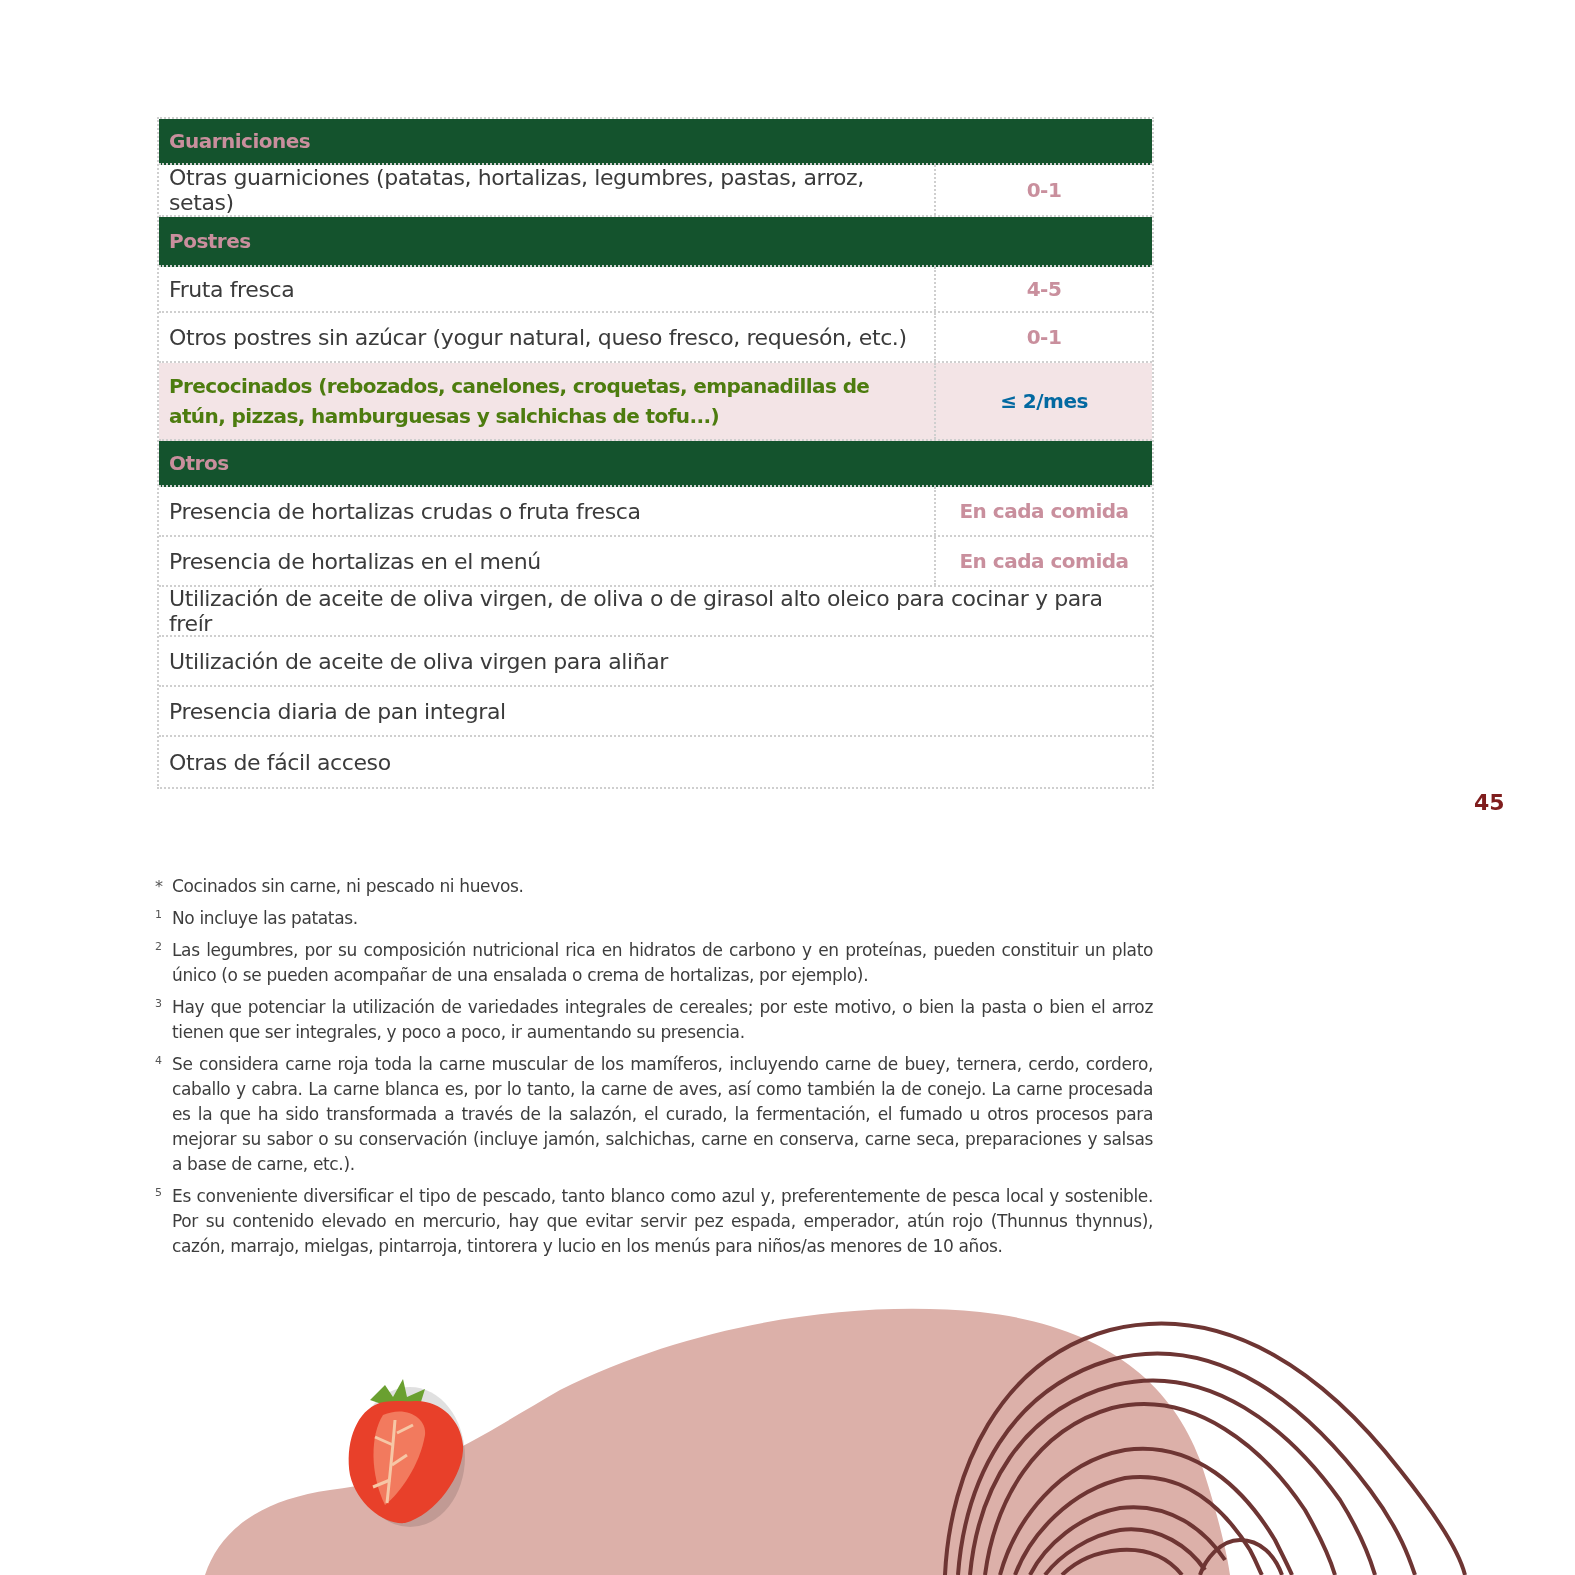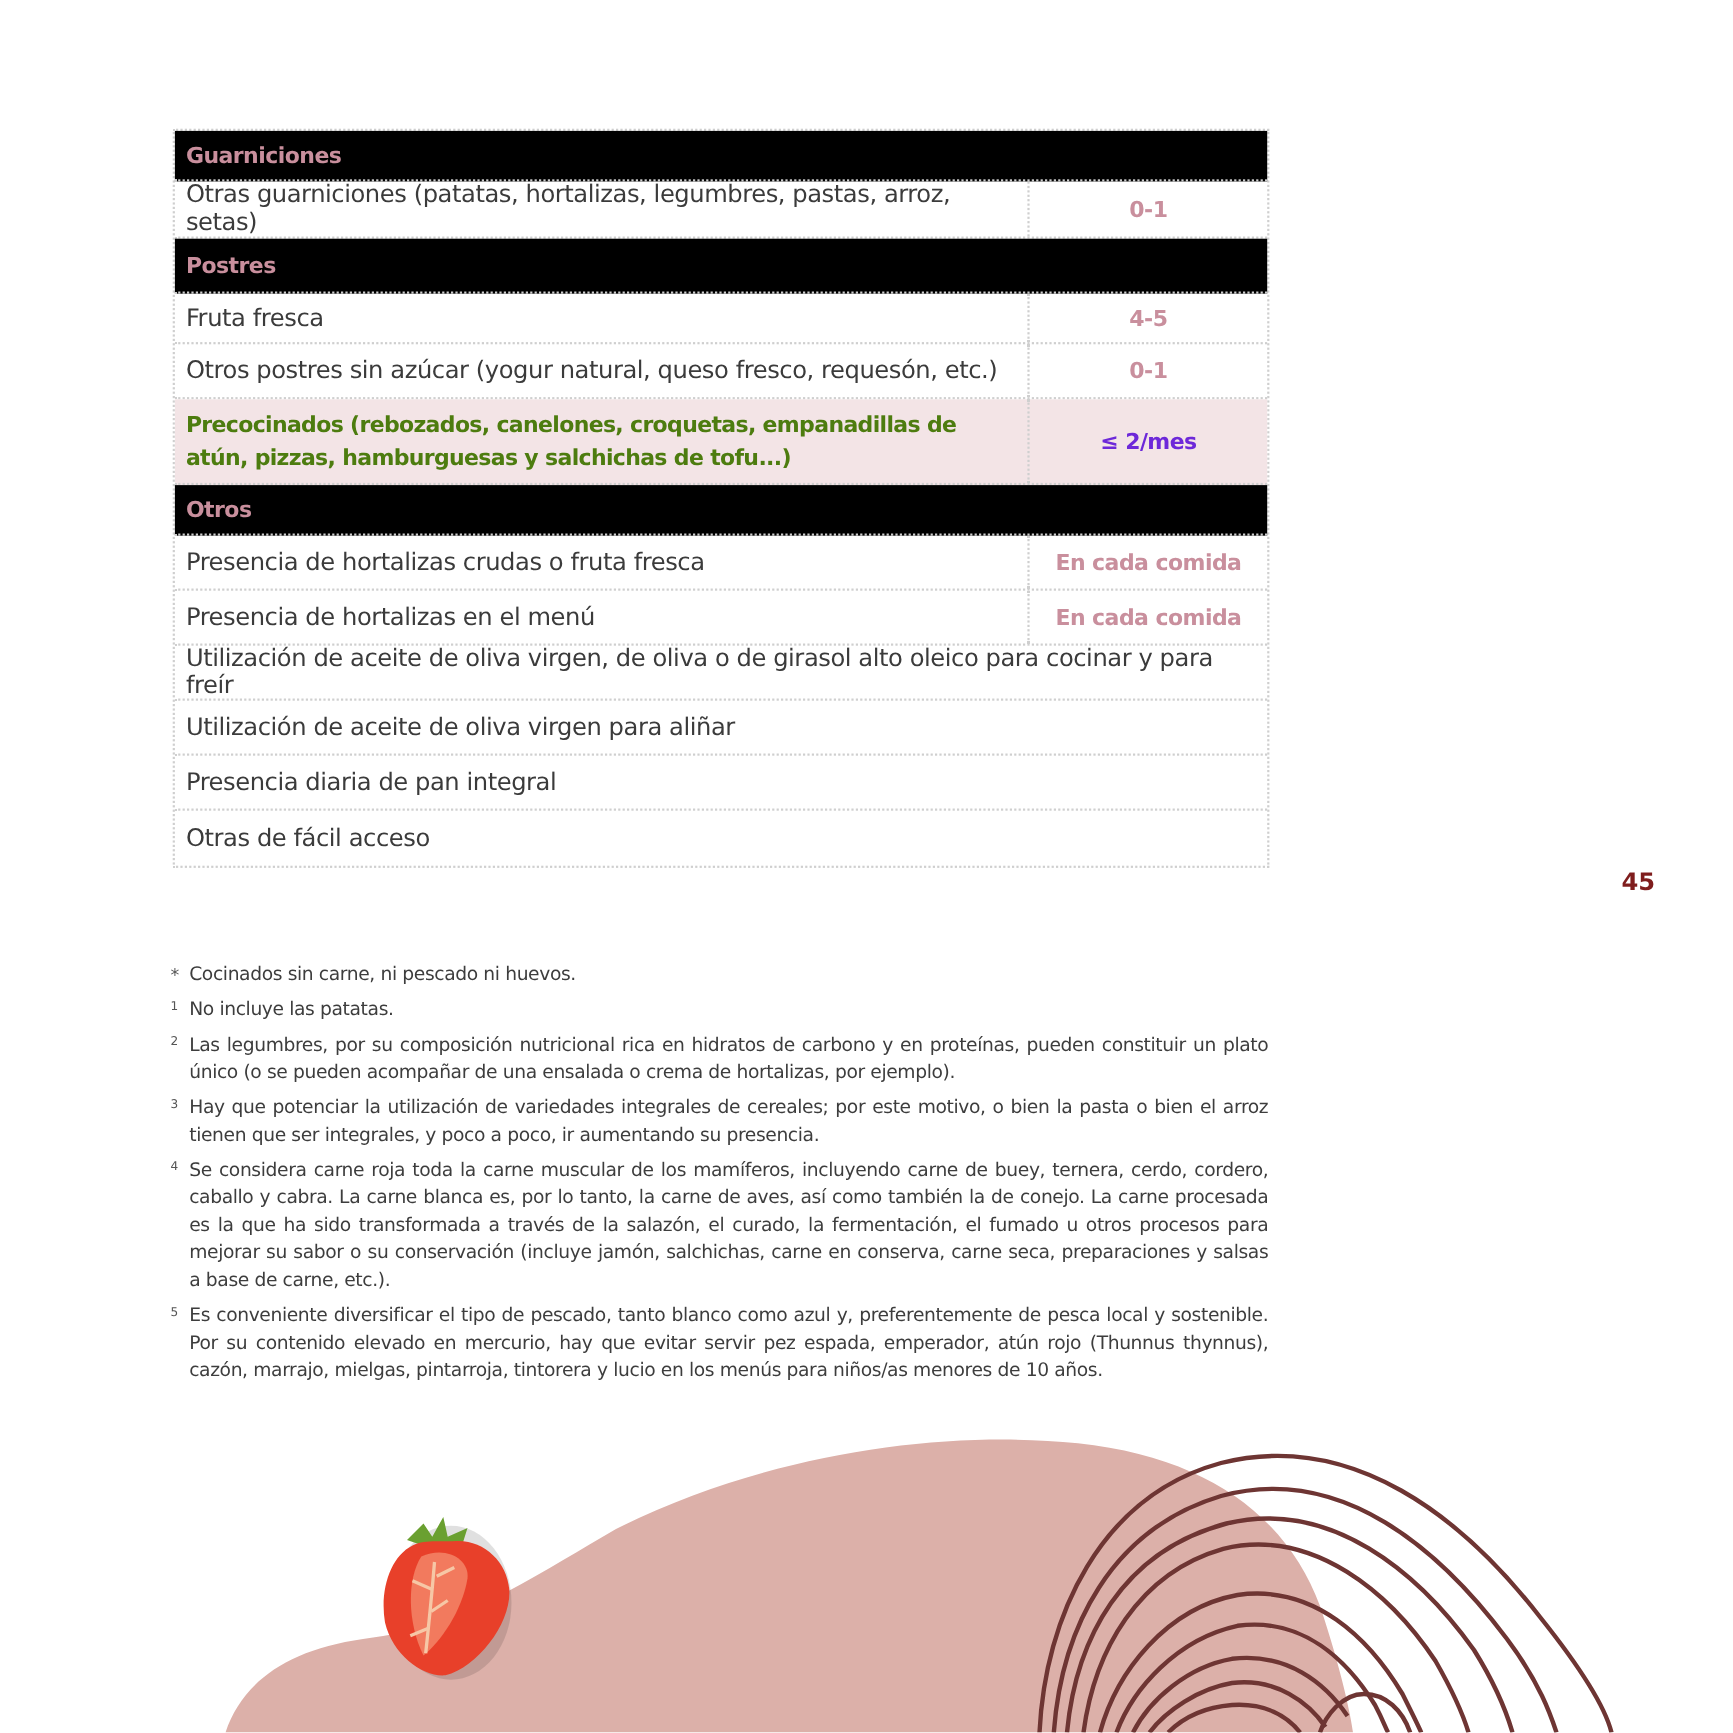--- a/index.html
+++ b/index.html
@@ -10,25 +10,25 @@
     color: #3a3a3a;
   }
   .table {
     position: absolute; left: 157px; top: 117px; width: 997px;
     border: 2px dotted #cfcfcf; box-sizing: border-box;
   }
   .row {
     display: flex; border-bottom: 2px dotted #cfcfcf; box-sizing: border-box;
   }
   .row:last-child { border-bottom: none; }
-  .row.section { background: #000000; }
+  .row.section { background: #14532d; }
   .row.section .label { color: #c98f9d; font-weight: bold; font-size: 20px; letter-spacing: -0.5px; }
   .row.highlight { background: #f3e4e6; }
   .row.highlight .label { color: #4d7c0f; font-weight: bold; font-size: 20px; letter-spacing: -0.6px; line-height: 30px; }
-  .row.highlight .value { color: #6d28d9; }
+  .row.highlight .value { color: #0369a1; }
   .label {
     flex: 1; padding: 0 10px; font-size: 22px; color: #3b3b3b;
     display: flex; align-items: center; letter-spacing: -0.4px;
   }
   .value {
     width: 218px; border-left: 2px dotted #cfcfcf; box-sizing: border-box;
     display: flex; align-items: center; justify-content: center;
     color: #c98f9d; font-weight: bold; font-size: 20px; letter-spacing: -0.5px;
   }
   .h46 { height: 46px; }

